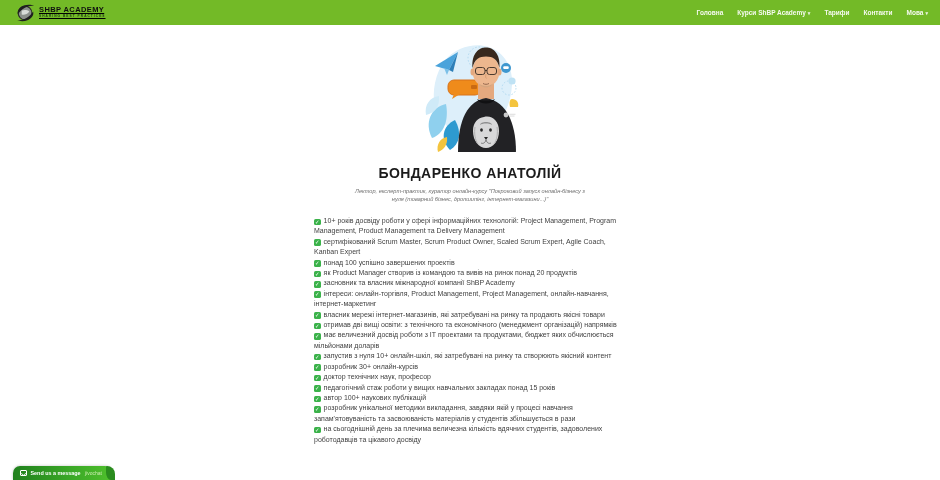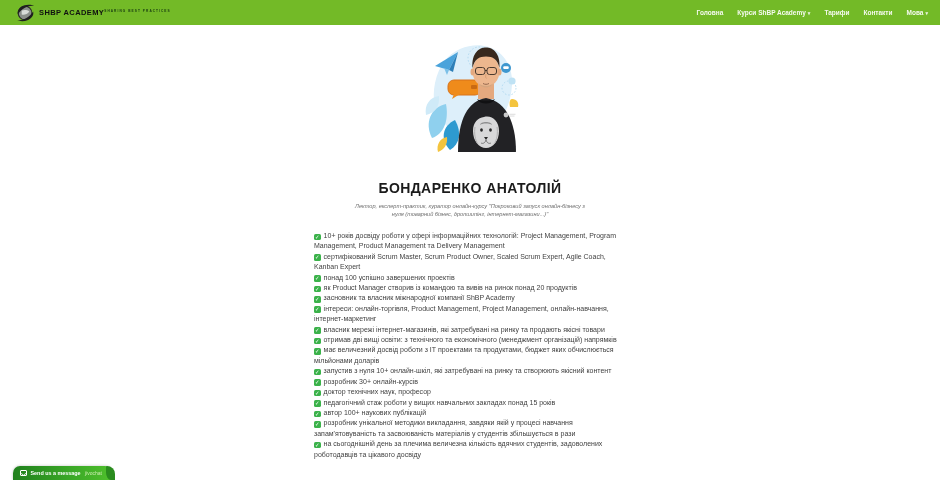--- a/index.html
+++ b/index.html
@@ -7,35 +7,35 @@
     font-family: "Liberation Sans", sans-serif; }
 
   
   .header {
     width: 940px; height: 25px; background: #73ba27;
     display: flex; align-items: center; justify-content: space-between;
     padding: 0 12px 0 16px;
   }
   .logo { display: flex; align-items: center; gap: 4px; cursor: pointer; }
   .logo-icon { width: 19px; height: 19px; display: block; }
-  .logo-text { display: flex; flex-direction: row; line-height: 1; }
+  .logo-text { display: flex; flex-direction: column; line-height: 1; text-decoration: underline; }
   .logo-title { font-size: 7.5px; font-weight: bold; color: #101010; letter-spacing: 0.4px; }
   .logo-tagline { font-size: 3.2px; font-weight: bold; color: #173a10; letter-spacing: 1.05px; margin-top: 1.5px; }
   .nav { display: flex; align-items: center; gap: 14px; }
   .nav-item { font-size: 6.5px; font-weight: bold; color: rgba(255,255,255,0.93);
     cursor: pointer; white-space: nowrap; }
   .nav-item .caret { display: inline-block; font-size: 5px; color: rgba(255,255,255,0.85);
     margin-left: 2px; transform: translateY(-0.5px); }
 
   
   .main { width: 940px; }
   .photo-wrap { display: flex; justify-content: center; margin-top: 16px; }
   .photo { width: 97px; height: 111px; border-radius: 4px; overflow: hidden; display: block; }
 
-  .name { margin-top: 28px; text-align: center; font-size: 14px; font-weight: bold;
+  .name { margin-top: 13px; text-align: center; font-size: 14px; font-weight: bold;
     color: #1b1b1b; letter-spacing: 0.4px; }
 
   .subtitle { margin: 6px auto 0; max-width: 238px; text-align: center;
     font-size: 5.6px; line-height: 8px; font-style: italic; color: #6e6e6e; }
 
   .bullets { margin: 13px auto 0; width: 312px; list-style: none; }
   .bullets li { font-size: 7px; line-height: 10.4px; color: #3f3f3f; }
   .check-icon { display: inline-block; width: 6.6px; height: 6.6px; border-radius: 1.6px;
     background: #3bb24a; color: #ffffff; font-size: 5.4px; line-height: 6.6px;
     text-align: center; vertical-align: -0.6px; margin-right: 3px; }

